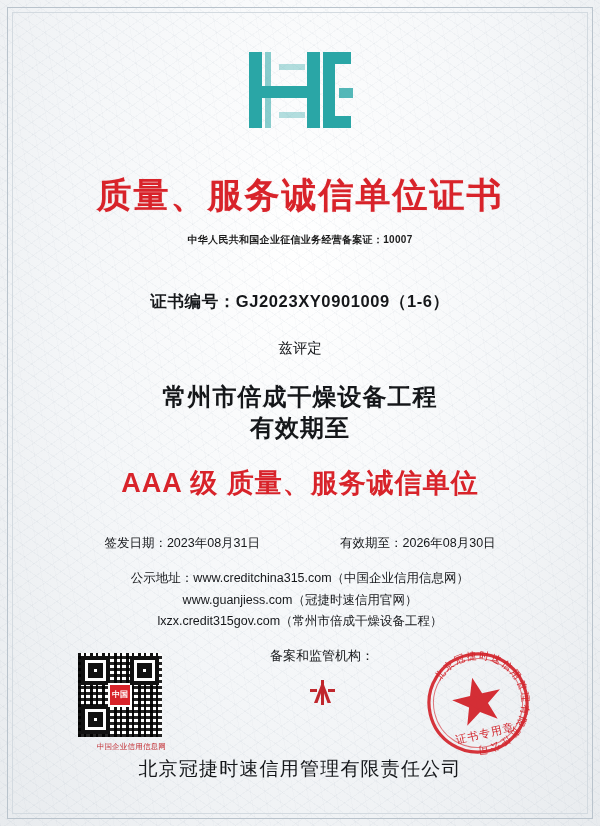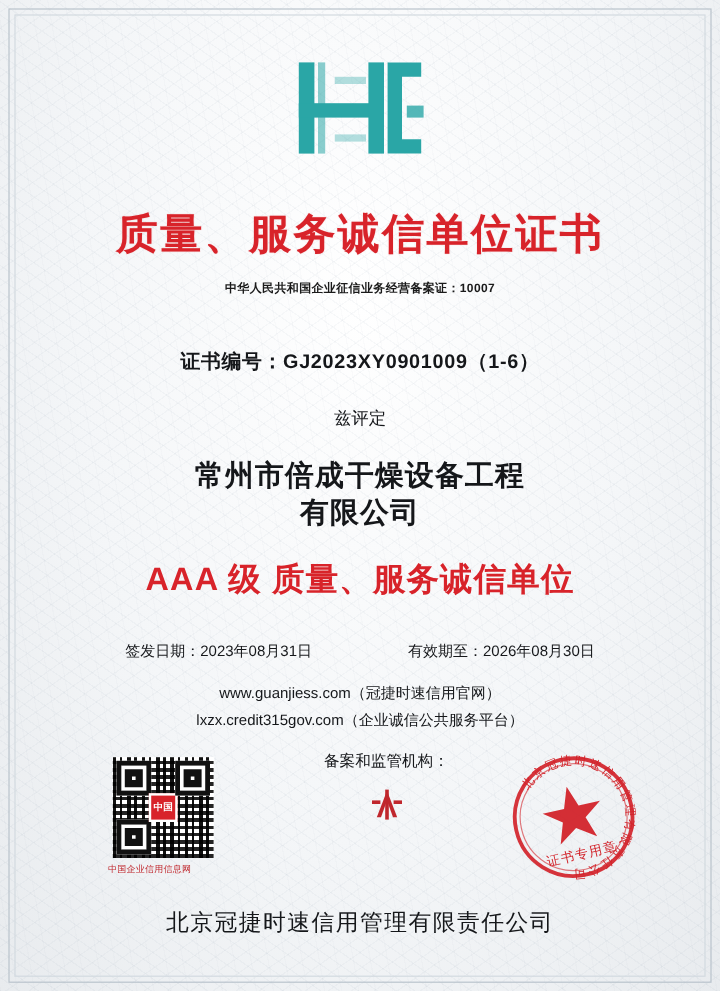--- a/index.html
+++ b/index.html
@@ -133,24 +133,24 @@
   .urls .row { white-space: nowrap; }
 
   
   .lower {
     position: relative;
     margin-top: 14px;
     height: 118px;
   }
   .qr-block {
     position: absolute;
-    left: 56px;
+    left: 40px;
     top: 6px;
     width: 92px;
-    text-align: left;
+    text-align: right;
   }
   .qr {
     width: 84px;
     height: 84px;
     margin: 0 auto;
     background-color: #fff;
     background-image:
       repeating-linear-gradient(90deg, #111 0 3px, #fff 3px 6px, #111 6px 8px, #fff 8px 12px),
       repeating-linear-gradient(0deg, rgba(0,0,0,0.86) 0 3px, rgba(255,255,255,0.9) 3px 6px, rgba(0,0,0,0.86) 6px 9px, rgba(255,255,255,0.9) 9px 12px);
     background-blend-mode: multiply;
@@ -285,33 +285,34 @@
 
     <div class="main-title">质量、服务诚信单位证书</div>
     <div class="subtitle">中华人民共和国企业征信业务经营备案证：10007</div>
 
     <div class="cert-no">证书编号：GJ2023XY0901009（1-6）</div>
 
     <div class="hereby">兹评定</div>
 
     <div class="company">
       <div>常州市倍成干燥设备工程</div>
-      <div>有限公司</div>
+      <div>有效期至</div>
     </div>
 
     <div class="grade">AAA 级 质量、服务诚信单位</div>
 
     <div class="dates">
       <div class="date-item">签发日期：2023年08月31日</div>
       <div class="date-item">有效期至：2026年08月30日</div>
     </div>
 
     <div class="urls">
+      <div class="row">公示地址：www.creditchina315.com（中国企业信用信息网）</div>
       <div class="row">www.guanjiess.com（冠捷时速信用官网）</div>
-      <div class="row">lxzx.credit315gov.com（企业诚信公共服务平台）</div>
+      <div class="row">lxzx.credit315gov.com（常州市倍成干燥设备工程）</div>
     </div>
 
     <div class="lower">
 
       <div class="qr-block">
         <div class="qr">
           <div class="qr-corner-bl"></div>
           <div class="qr-logo">中国</div>
         </div>
         <div class="qr-caption">中国企业信用信息网</div>

